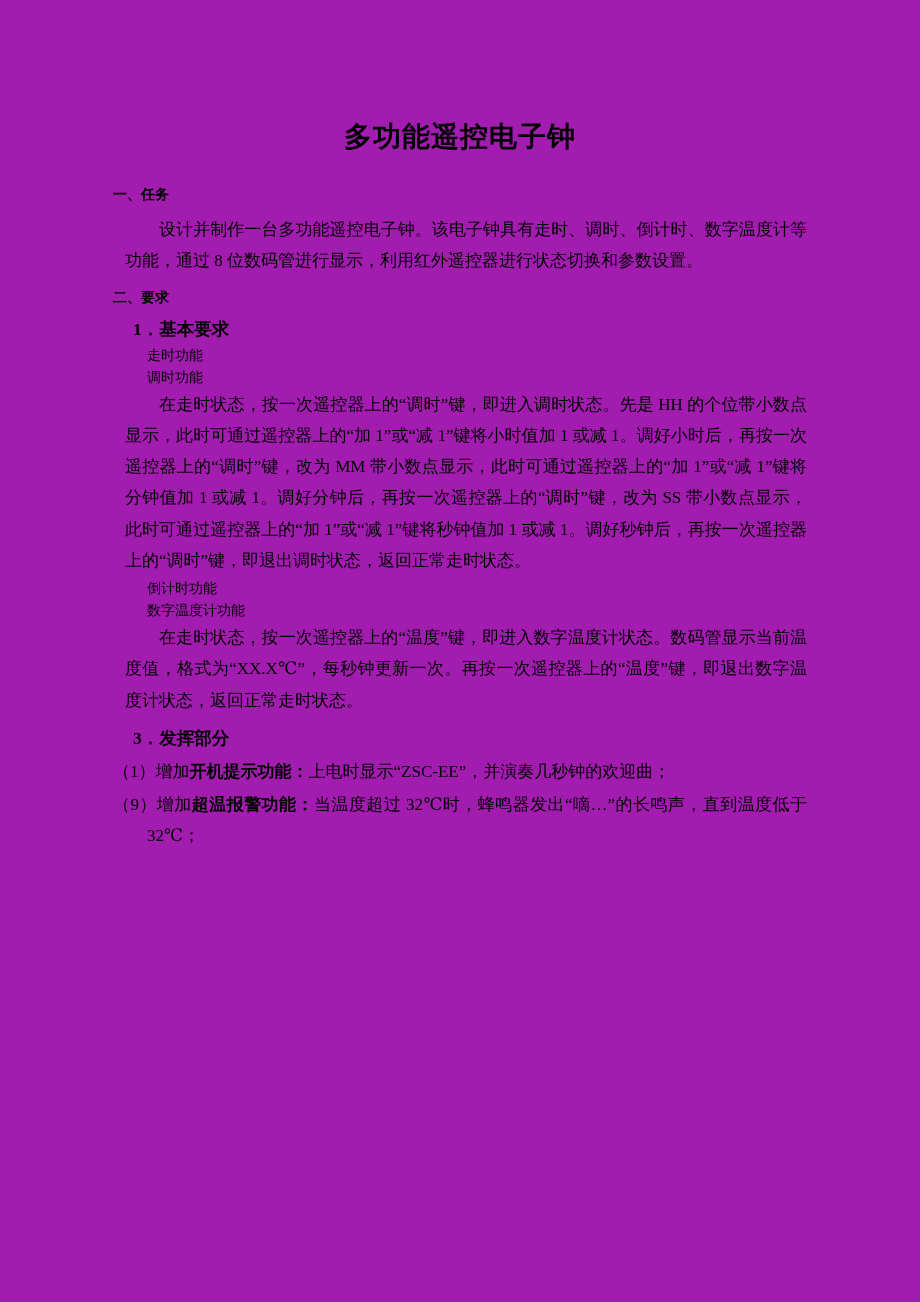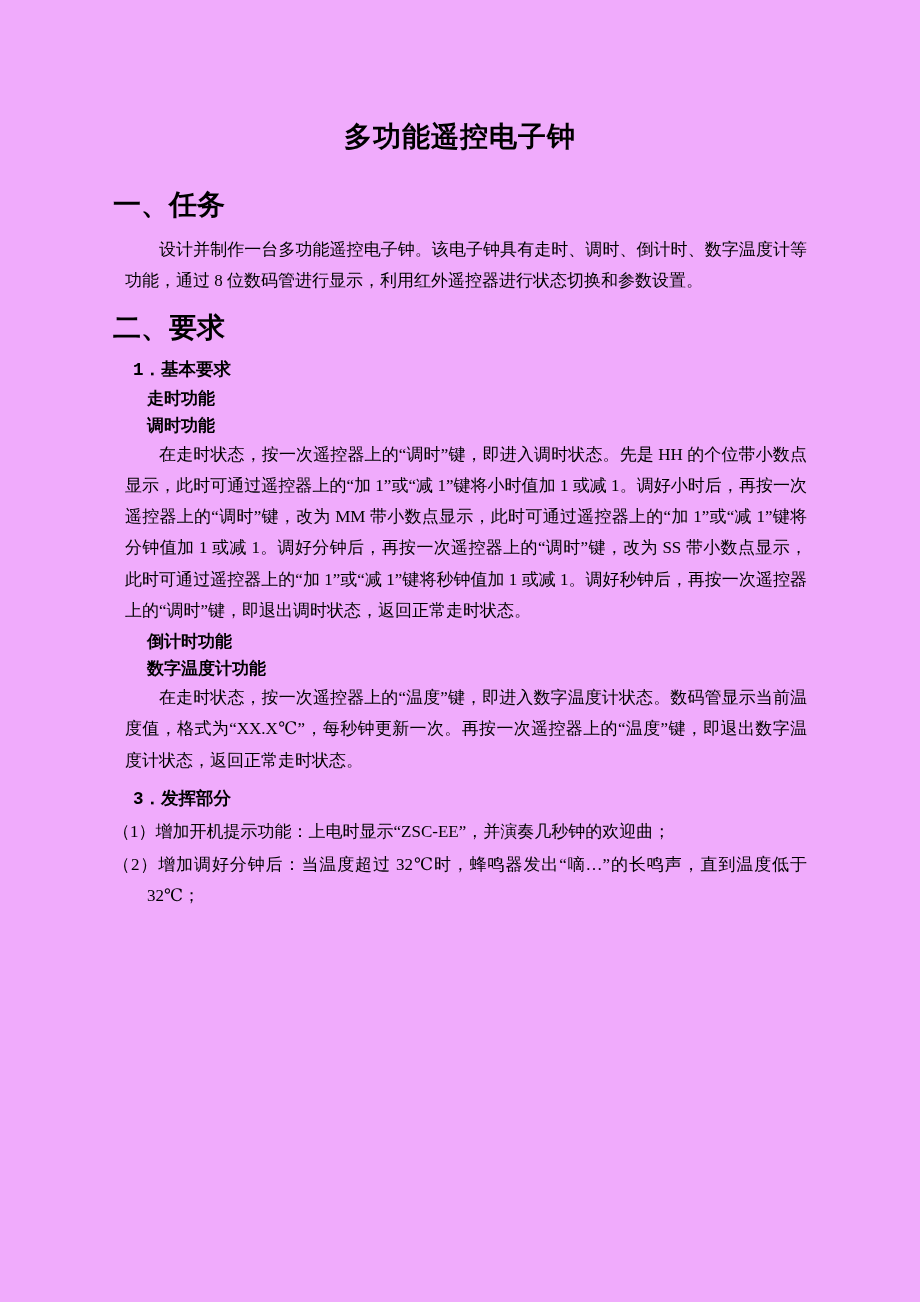--- a/index.html
+++ b/index.html
@@ -5,71 +5,70 @@
   html, body {
     margin: 0;
     padding: 0;
     background: #ffffff;
   }
   .page {
     position: relative;
     width: 920px;
     height: 1302px;
     margin: 0 auto;
-    background: #f0abfc;
+    background: #a21caf;
     box-sizing: border-box;
     padding: 118px 113px 40px 113px;
     font-family: "Liberation Serif", "DejaVu Serif", serif;
     color: #000000;
     font-size: 17px;
     overflow: hidden;
   }
   .doc-title {
     margin: 0 0 30px 0;
     text-align: center;
     font-size: 28px;
     font-weight: bold;
     letter-spacing: 1px;
   }
   .h-section {
     margin: 12px 0 10px 0;
-    font-size: 28px;
+    font-size: 14px;
     font-weight: bold;
     font-family: Liberation Mono, monospace;
   }
   .h-section.gap-top {
   }
   .h-sub {
     margin: 10px 0 6px 0;
     padding-left: 20px;
     font-size: 17.5px;
     font-weight: bold;
-    font-family: Liberation Mono, monospace;
   }
   .h-func {
     margin: 4px 0 2px 0;
     padding-left: 34px;
-    font-size: 17px;
-    font-weight: bold;
+    font-size: 14px;
+    font-weight: normal;
   }
   p.body {
     margin: 0 0 2px 12px;
     line-height: 1.84;
     text-align: justify;
     text-indent: 2em;
   }
   p.feature {
     margin: 0 0 2px 0;
     line-height: 1.84;
     text-align: justify;
     padding-left: 2em;
     text-indent: -2em;
   }
   p.feature b {
-    font-weight: normal;
+    font-weight: bold;
   }
 </style>
 </head>
 <body>
 
 <div class="page">
 
   <h1 class="doc-title">多功能遥控电子钟</h1>
 
   <h2 class="h-section">一、任务</h2>
@@ -86,16 +85,16 @@
 
   <h4 class="h-func">倒计时功能</h4>
 
   <h4 class="h-func">数字温度计功能</h4>
   <p class="body">在走时状态，按一次遥控器上的“温度”键，即进入数字温度计状态。数码管显示当前温度值，格式为“XX.X℃”，每秒钟更新一次。再按一次遥控器上的“温度”键，即退出数字温度计状态，返回正常走时状态。</p>
 
   <h3 class="h-sub">3．发挥部分</h3>
 
   <p class="feature"><span>（1）增加</span><b>开机提示功能：</b><span>上电时显示“ZSC-EE”，并演奏几秒钟的欢迎曲；</span></p>
 
-  <p class="feature"><span>（2）增加</span><b>调好分钟后：</b><span>当温度超过 32℃时，蜂鸣器发出“嘀…”的长鸣声，直到温度低于 32℃；</span></p>
+  <p class="feature"><span>（9）增加</span><b>超温报警功能：</b><span>当温度超过 32℃时，蜂鸣器发出“嘀…”的长鸣声，直到温度低于 32℃；</span></p>
 
 
 </div>
 
 </body></html>

